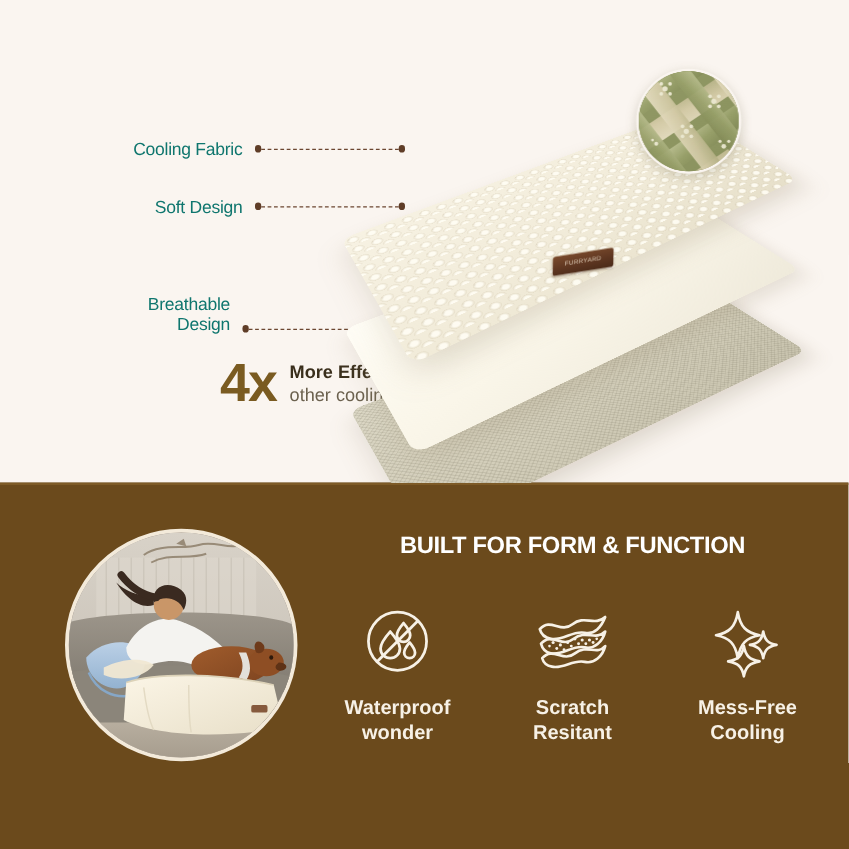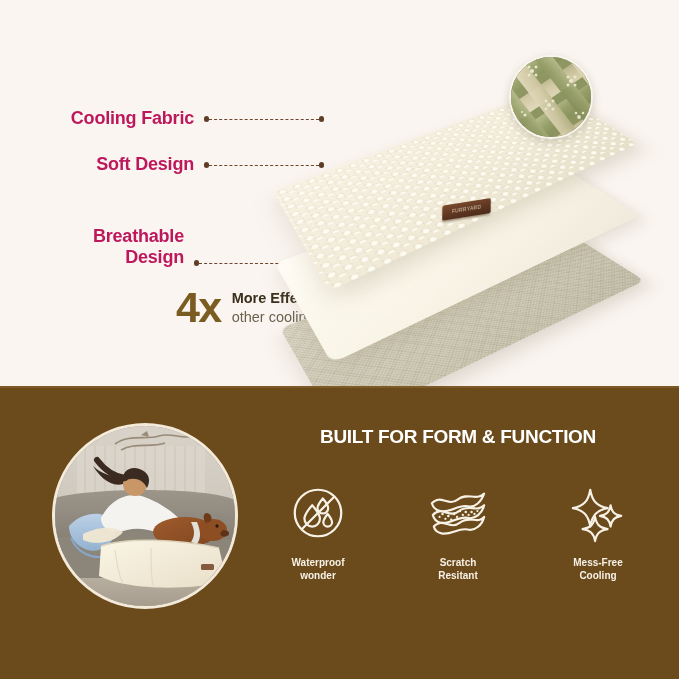--- a/index.html
+++ b/index.html
@@ -29,23 +29,23 @@
   }
 
   
   .label-row {
     position: absolute;
     display: flex;
     align-items: center;
     height: 22px;
   }
   .label-text {
-    font-size: 18px;
-    font-weight: bold;
-    color: #be185d;
+    font-size: 14px;
+    font-weight: normal;
+    color: #0f766e;
     letter-spacing: -0.2px;
     text-align: right;
     line-height: 1.18;
     white-space: pre-line;
   }
   .connector {
     position: relative;
     height: 10px;
     display: flex;
     align-items: center;
@@ -263,21 +263,21 @@
   }
   .feature-icon {
     width: 62px;
     height: 62px;
     display: flex;
     align-items: center;
     justify-content: center;
   }
   .feature-label {
     margin-top: 13px;
-    font-size: 10px;
+    font-size: 16px;
     font-weight: bold;
     color: #F7F1E6;
     text-align: center;
     line-height: 1.28;
     white-space: pre-line;
   }
 </style>
 </head>
 <body>
 

